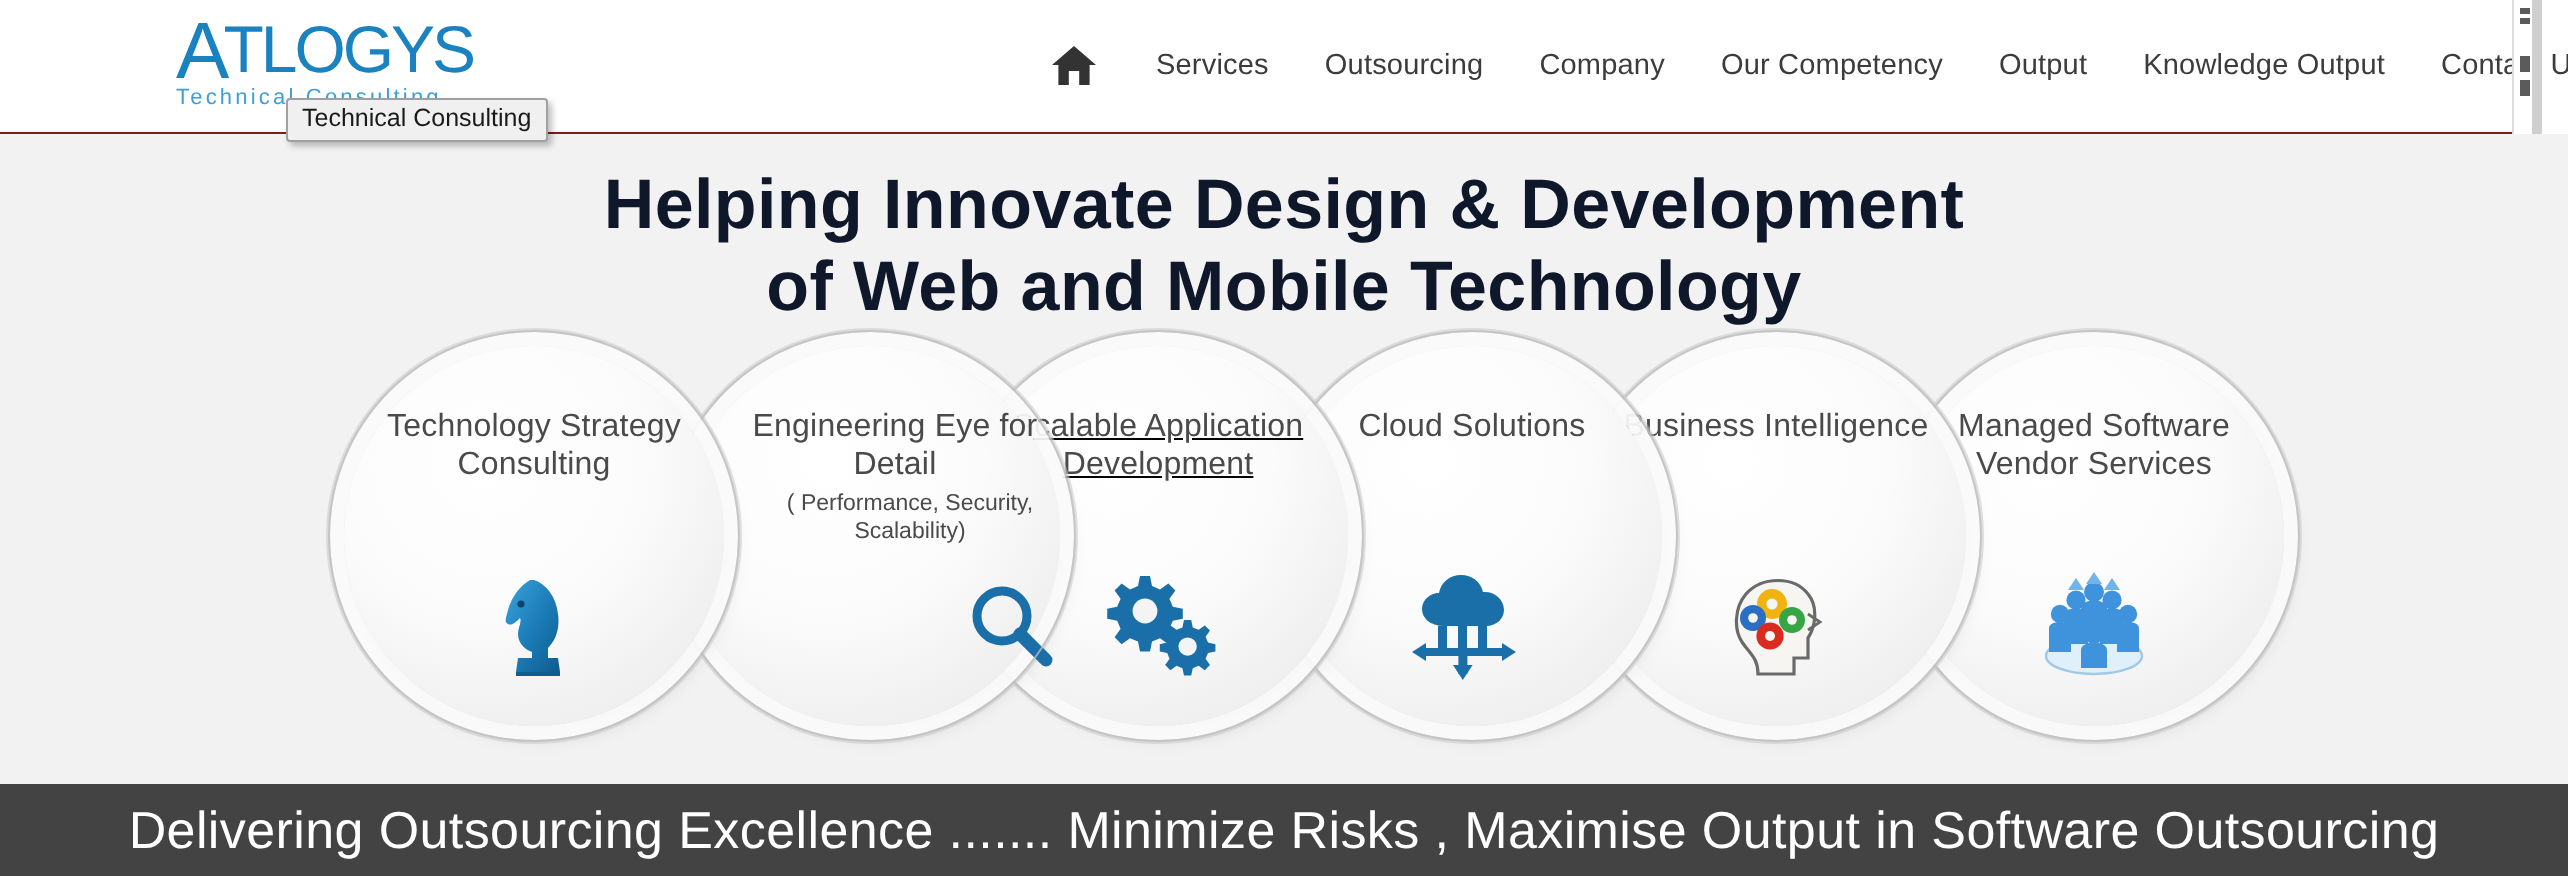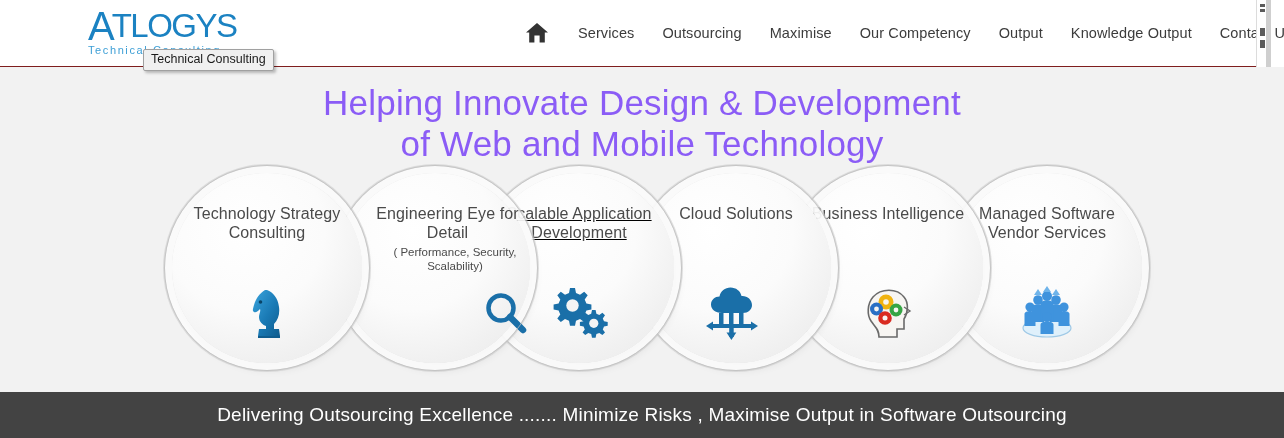--- a/index.html
+++ b/index.html
@@ -140,24 +140,24 @@
     width: 1284px;
     height: 325px;
     background: #f2f2f2;
   }
 
   .headline {
     position: absolute;
     top: 15px;
     width: 100%;
     text-align: center;
-    color: #8b5cf6;
+    color: #0f172a;
     font-size: 35px;
     line-height: 41px;
-    font-weight: 400;
+    font-weight: 700;
     letter-spacing: 0.2px;
   }
   .headline .line2 { display: block; }
 
   
   .circles {
     position: absolute;
     top: 106px;
     left: 0;
     width: 1284px;
@@ -229,21 +229,21 @@
     top: 392px;
     width: 1284px;
     height: 46px;
     background: #434343;
     display: flex;
     align-items: center;
     justify-content: center;
   }
   .banner-text {
     color: #ffffff;
-    font-size: 19px;
+    font-size: 26px;
     letter-spacing: 0.2px;
     font-weight: 400;
     white-space: nowrap;
   }
 </style>
 </head>
 <body>
 
 <div id="page">
 
@@ -257,21 +257,21 @@
     <div class="tooltip">Technical Consulting</div>
 
     <nav class="main-nav">
       <span class="nav-home">
         <svg width="26" height="24" viewBox="0 0 26 24" aria-hidden="true">
           <path d="M13 2 L24 11.5 L20.8 11.5 L20.8 21.5 L15.6 21.5 L15.6 14.5 L10.4 14.5 L10.4 21.5 L5.2 21.5 L5.2 11.5 L2 11.5 Z" fill="#333333"></path>
         </svg>
       </span>
       <span class="nav-item">Services</span>
       <span class="nav-item">Outsourcing</span>
-      <span class="nav-item">Maximise</span>
+      <span class="nav-item">Company</span>
       <span class="nav-item">Our Competency</span>
       <span class="nav-item">Output</span>
       <span class="nav-item">Knowledge Output</span>
       <span class="nav-item">Contact Us</span>
     </nav>
 
     <div class="right-edge">
       <div class="track"></div>
       <div class="sb-mark m1"></div>
       <div class="sb-mark m2"></div>

